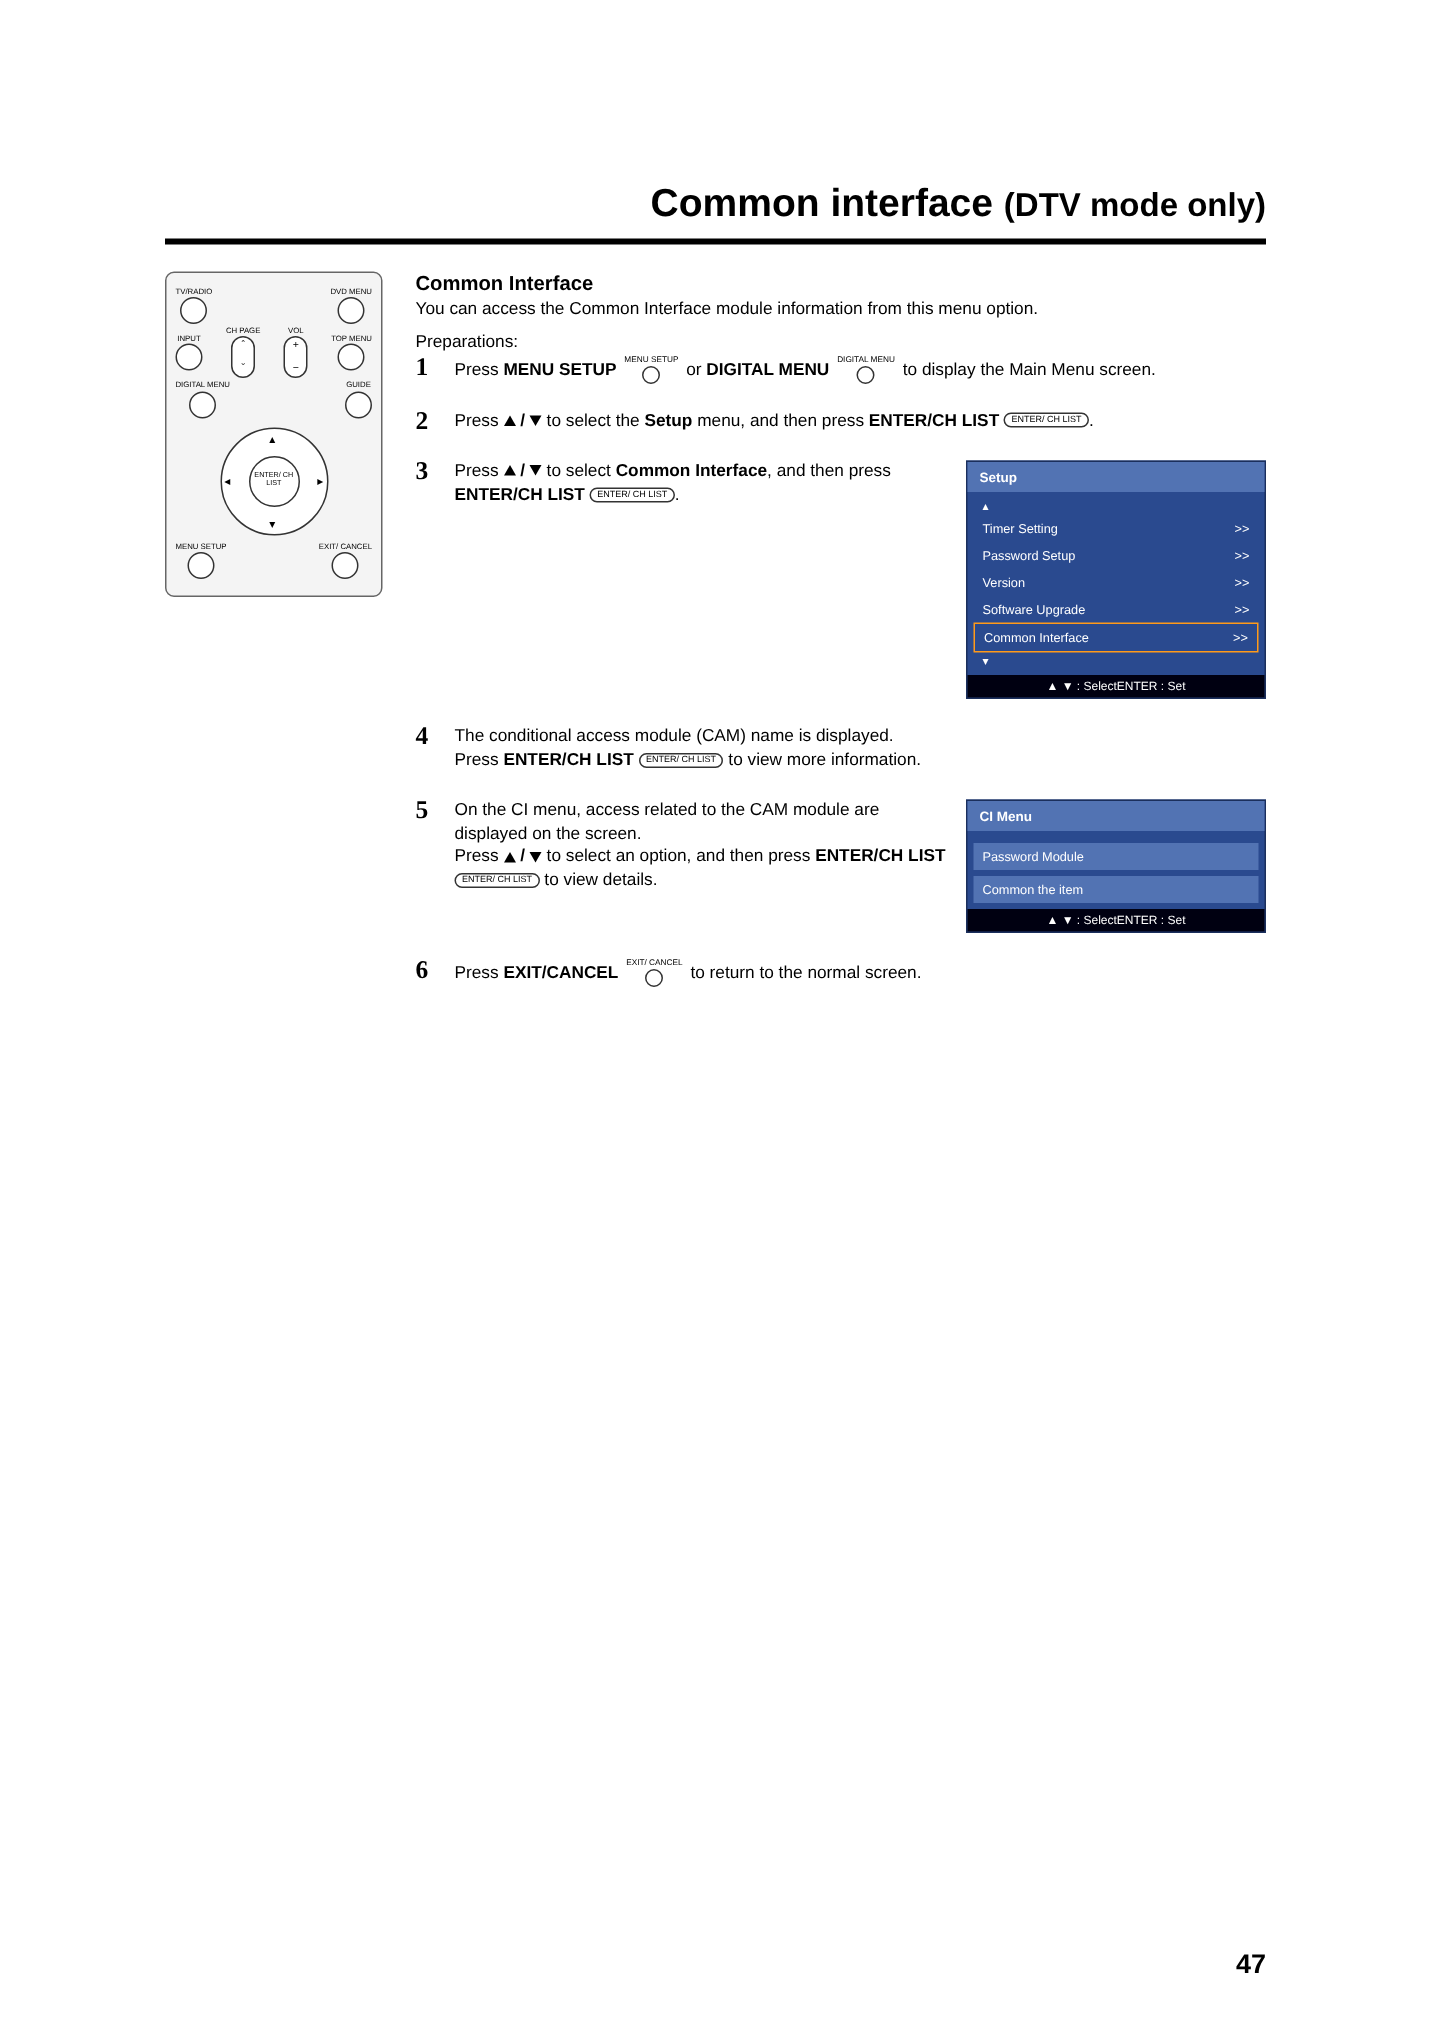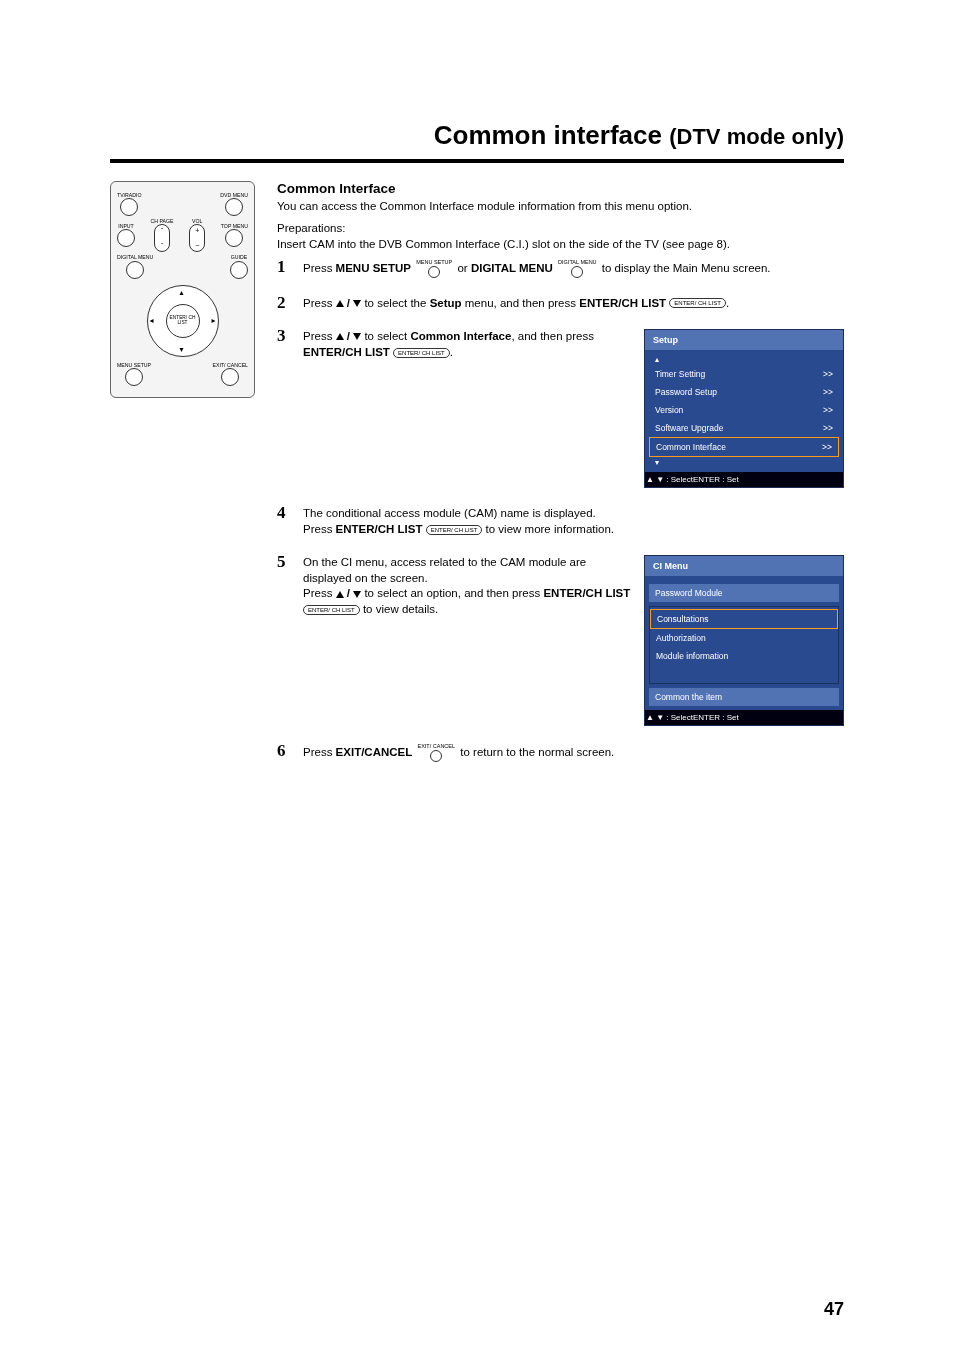--- a/index.html
+++ b/index.html
@@ -47,21 +47,21 @@
     .tri-up { border-bottom:7px solid #000; }
     .tri-down { border-top:7px solid #000; }
     
     .osd { background:#2a4a8f; color:#fff; font-size:8.5px; border:1px solid #1b2f5c; }
     .osd .hdr { background:#5273b3; padding:5px 8px; font-weight:bold; font-size:9px; }
     .osd .body { padding:4px; }
     .osd .item { display:flex; justify-content:space-between; padding:4px 6px; color:#fff; }
     .osd .item.sel { border:1px solid #ff9a1a; }
     .osd .val { color:#fff; }
     .osd .tri-s { color:#fff; font-size:8px; padding:1px 6px; }
-    .osd .foot { background:#001; color:#fff; display:flex; justify-content:flex-start; padding:3px 1px; font-size:8px; }
+    .osd .foot { background:#001; color:#fff; display:flex; justify-content:center; padding:3px 1px; font-size:8px; }
     .osd .foot2 { background:#001; color:#fff; display:flex; justify-content:space-around; padding:4px 6px; font-size:8.5px; font-weight:bold; }
     .osd .modrow { display:flex; justify-content:space-between; padding:8px 6px; background:#2a4a8f; }
     .osd .sub2 { background:#5273b3; padding:4px 6px; margin-top:4px; }
     .pagenum { position:absolute; bottom:30px; right:110px; font-size:18px; font-weight:bold; }
   </style>
 </head>
 <body>
 
 <div class="page">
   <div class="page-title">
@@ -142,21 +142,20 @@
             </div>
         </div>
       </div>
     </div>
 
     <div class="right">
       <h2 class="sec">Common Interface</h2>
       <div class="para">You can access the Common Interface module information from this menu option.</div>
 
       <div class="prep">Preparations:</div>
-      <div class="para">Insert CAM into the DVB Common Interface (C.I.) slot on the side of the TV (see page 8).</div>
 
       <ol class="steps">
 
         <li>
           <div class="step-text">
             <span>Press </span><b>MENU SETUP</b>
             <span class="btnicon">
                 <span class="tag">MENU SETUP</span>
                 <span class="ring"></span>
               </span>
@@ -248,25 +247,20 @@
                 <span> to select an option, and then press </span><b>ENTER/CH LIST</b>
                 <span class="chip">ENTER/ CH LIST</span>
                 <span> to view details.</span>
               </div>
             </div>
             <div class="step-panel">
               <div class="osd">
                 <div class="hdr">CI Menu</div>
                 <div class="body">
                   <div class="sub2">Password Module</div>
-                  <div id="cimenu-items" style="border:1px solid #1b2f5c; margin-top:4px; padding:2px 0 18px 0;">
-                      <div class="item sel">Consultations</div>
-                      <div class="item">Authorization</div>
-                      <div class="item">Module information</div>
-                    </div>
                   <div class="sub2">Common the item</div>
                 </div>
                 <div class="foot">
                   <span>▲ ▼ : Select</span>
                   <span>ENTER : Set</span>
                 </div>
               </div>
             </div>
           </div>
         </li>

